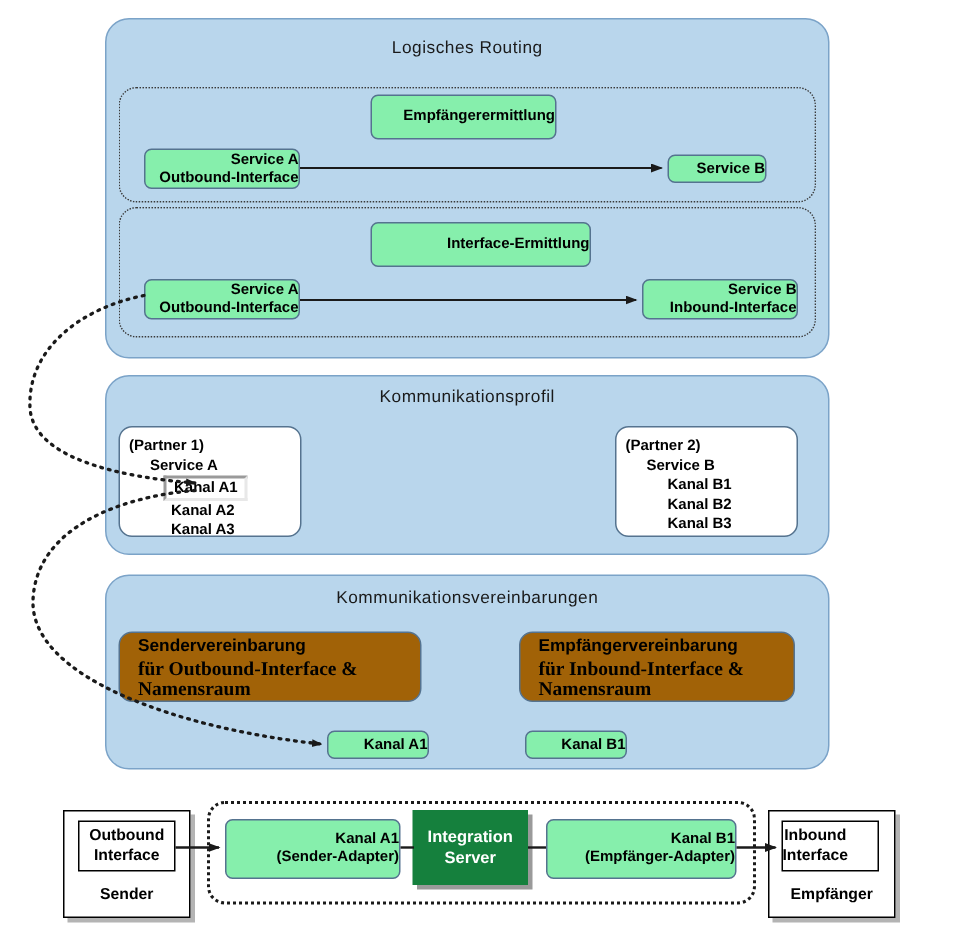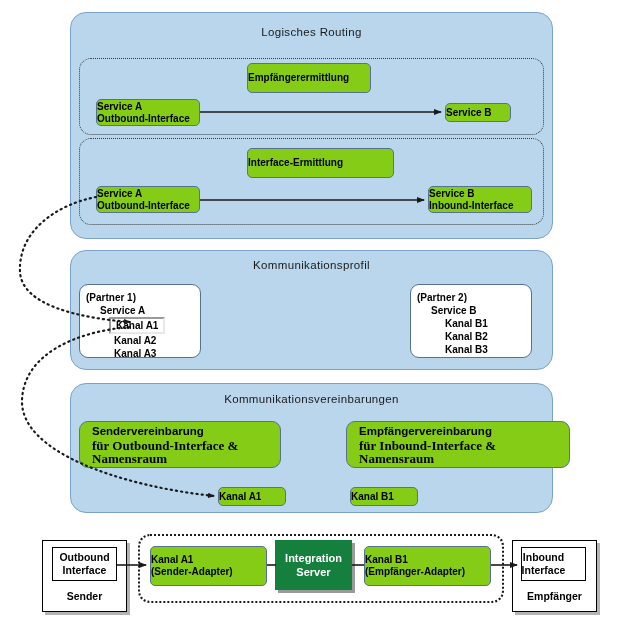--- a/index.html
+++ b/index.html
@@ -31,26 +31,26 @@
     position:absolute;
     border:1px dotted #3a3a3a;
     border-radius:12px;
     box-sizing:border-box;
     background:transparent;
   }
 
   
   .node{
     position:absolute;
-    background:#84cc16;
+    background:#86efac;
     border:1px solid #55738f;
     border-radius:5px;
     box-sizing:border-box;
     display:flex;flex-direction:column;
-    align-items:flex-start;justify-content:center;
+    align-items:flex-end;justify-content:center;
     text-align:center;
     font-size:10px;font-weight:bold;color:#000;
     line-height:12px;
   }
   .node .l2{font-weight:bold;}
 
   
   .profilebox{
     position:absolute;background:#ffffff;
     border:1px solid #55738f;border-radius:9px;
@@ -63,21 +63,21 @@
   .profilebox .p-ch{padding-left:34px;line-height:13px;white-space:nowrap;}
   .profilebox .p-ch.sel{
     display:inline-block;padding:0 5px 0 5px;margin-left:29px;
     border:2px solid;
     border-color:#9a9a9a #e8e8e8 #e8e8e8 #9a9a9a;
     background:#ffffff;line-height:13px;
   }
 
   
   .agree{
-    position:absolute;background:#84cc16;
+    position:absolute;background:#a16207;
     border:1px solid #55738f;border-radius:9px;
     box-sizing:border-box;
     display:flex;flex-direction:column;justify-content:center;
     padding-left:12px;color:#000;
   }
   .agree .a1{font-size:11.5px;font-weight:bold;line-height:15px;}
   .agree .a2{font-size:13px;font-weight:bold;line-height:13px;font-family:Liberation Serif, serif;}
 
   
   .hardbox{
@@ -166,21 +166,21 @@
   </div>
 
   <div class="panel" style="left:70px;top:383px;width:483px;height:130px;"></div>
   <div class="panel-title" style="left:70px;top:393px;width:483px;">Kommunikationsvereinbarungen</div>
 
   <div class="agree" style="left:79px;top:421px;width:202px;height:47px;">
     <div class="a1">Sendervereinbarung</div>
     <div class="a2">für Outbound-Interface &amp; Namensraum</div>
   </div>
 
-  <div class="agree" style="left:346px;top:421px;width:224px;height:47px;">
+  <div class="agree" style="left:346px;top:421px;width:184px;height:47px;">
     <div class="a1">Empfängervereinbarung</div>
     <div class="a2">für Inbound-Interface &amp; Namensraum</div>
   </div>
 
   <div class="node" style="left:218px;top:487px;width:68px;height:19px;">
     <div>Kanal A1</div>
   </div>
 
   <div class="node" style="left:350px;top:487px;width:68px;height:19px;">
     <div>Kanal B1</div>

